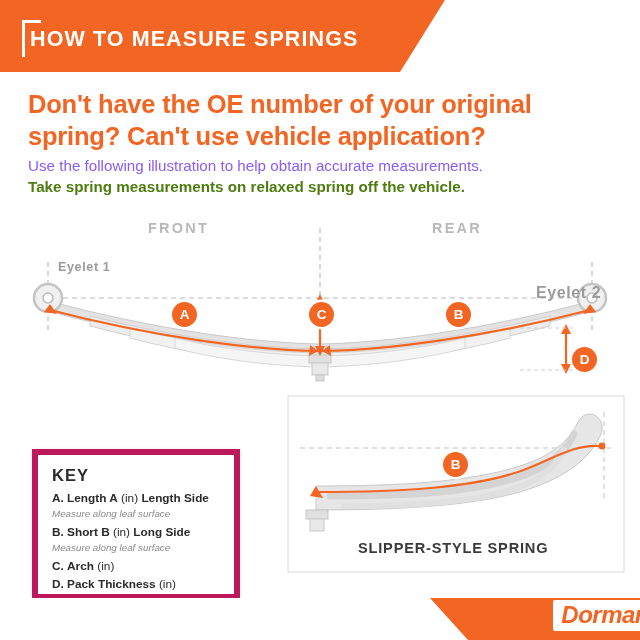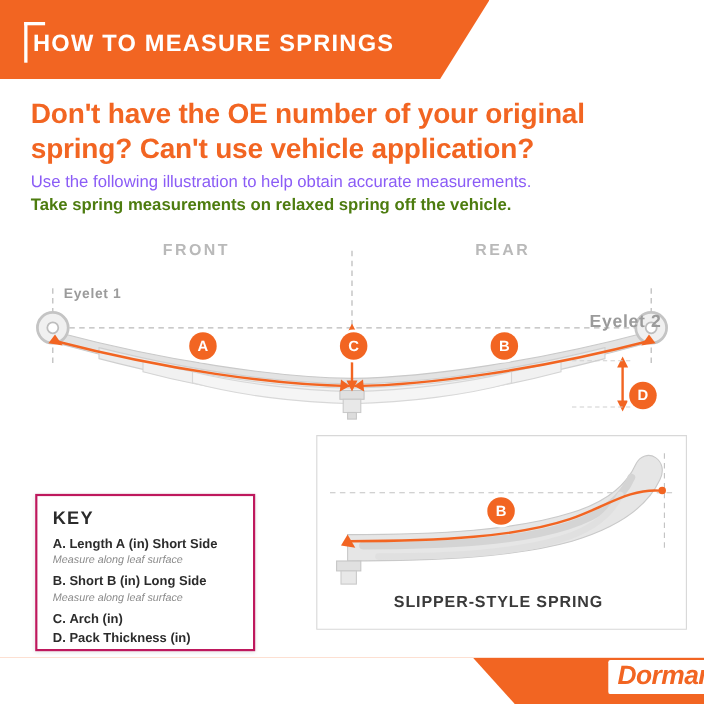--- a/index.html
+++ b/index.html
@@ -73,31 +73,31 @@
   }
   .badge-a{left:172px;top:102px;}
   .badge-c{left:309px;top:102px;}
   .badge-b{left:446px;top:102px;}
   .badge-d{left:572px;top:147px;}
   .badge-b2{left:443px;top:252px;}
 
   
   .keybox{
     position:absolute;left:32px;top:449px;width:196px;height:139px;
-    background:#ffffff;border:2px solid #be185d;
+    background:#ffffff;border:6px solid #be185d;
     box-shadow:0 1px 4px rgba(0,0,0,0.12);
   }
   .key-title{
     position:absolute;left:14px;top:11px;color:#2b2b2b;
     font-size:16.5px;font-weight:bold;letter-spacing:1.1px;
   }
   .key-list{position:absolute;left:14px;top:36px;width:176px;}
   .key-item{font-size:11.8px;color:#2b2b2b;line-height:1.28;margin-bottom:2px;}
   .key-item .k{font-weight:bold;}
-  .key-item .unit{font-weight:bold;}
+  .key-item .unit{font-weight:normal;}
   .key-note{font-size:9.8px;color:#8a8a8a;font-style:italic;line-height:1.3;margin:0 0 4px 0;}
 
   
   .footer-band{
     position:absolute;left:0;bottom:0;width:640px;height:42px;background:#f26522;
   }
   .footer-notch{
     position:absolute;left:0;bottom:0;width:470px;height:42px;background:#ffffff;
     clip-path:polygon(0 0, 430px 0, 468px 42px, 0 42px);
   }
@@ -206,21 +206,21 @@
   </div>
 
   <div class="keybox">
     <div class="key-title">KEY</div>
     <div class="key-list">
 
       <div class="key-item">
         <span class="k">A.</span>
         <span class="k">Length A</span>
         <span class="unit">(in)</span>
-        <span class="k">Short Side</span>
+        <span class="k">Length Side</span>
       </div>
       <div class="key-note">Measure along leaf surface</div>
 
       <div class="key-item">
         <span class="k">B.</span>
         <span class="k">Short B</span>
         <span class="unit">(in)</span>
         <span class="k">Long Side</span>
       </div>
       <div class="key-note">Measure along leaf surface</div>

